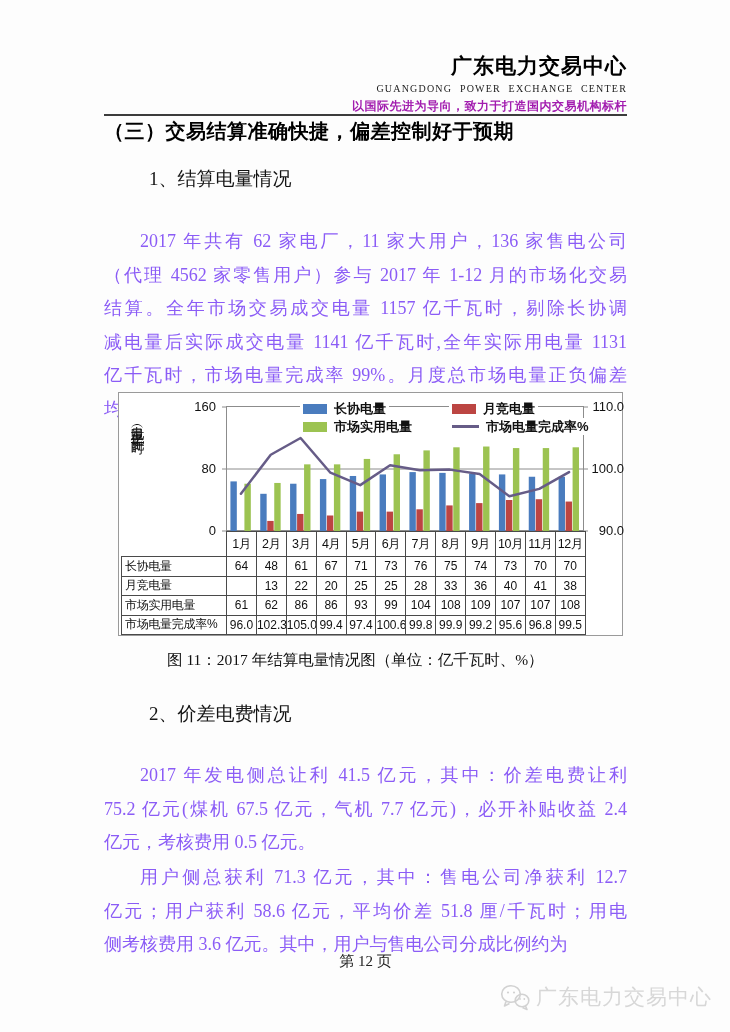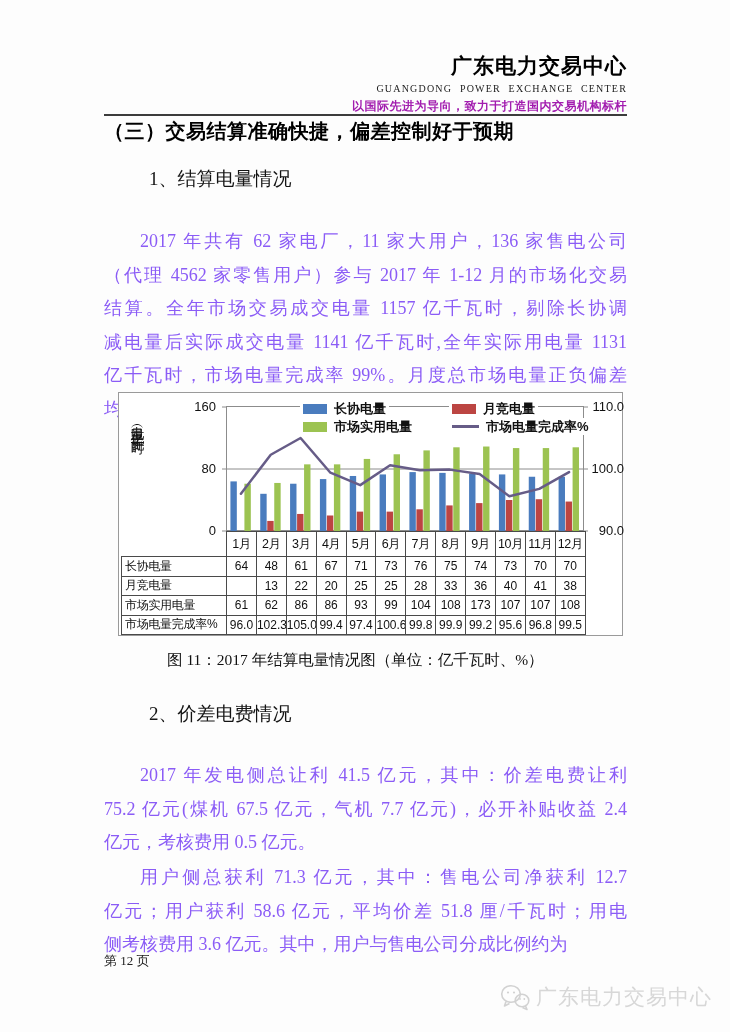--- a/index.html
+++ b/index.html
@@ -32,21 +32,21 @@
   .leg-swatch-bar{width:24px;height:10px;}
   .leg-swatch-line{width:27px;height:2.5px;}
   .data-table{position:absolute;left:2px;top:138px;width:464px;border-collapse:collapse;table-layout:fixed;
     font-family:"Liberation Sans", sans-serif;color:#111;}
   .data-table td{border:1px solid #4a4a4a;text-align:center;padding:0;overflow:hidden;font-size:12px;}
   .data-table tr.mrow td{height:24px;font-size:12.5px;letter-spacing:-0.5px;}
   .data-table tr.drow td{height:18.5px;}
   .data-table td.lbl{text-align:left;padding-left:3px;letter-spacing:-0.3px;}
   .data-table tr.mrow td.corner{border:none;background:transparent;}
   .caption{position:absolute;left:167px;top:650px;font-size:15.5px;color:#111;}
-  .page-num{position:absolute;left:104px;width:523px;top:952px;font-size:13px;color:#222;}
+  .page-num{position:absolute;left:104px;width:523px;top:952px;text-align:center;font-size:15px;color:#222;}
   .watermark{position:absolute;right:18px;top:983px;display:flex;align-items:center;gap:6px;color:#d7d7d7;}
   .wm-text{font-family:"Liberation Sans", sans-serif;font-size:21px;letter-spacing:1px;color:#d7d7d7;}
 </style>
 </head>
 <body>
 
 <div class="page">
 
   <div class="org">
     <div class="org-cn">广东电力交易中心</div>
@@ -204,21 +204,21 @@
           <tr class="drow">
             <td class="lbl">市场实用电量</td>
             <td>61</td>
             <td>62</td>
             <td>86</td>
             <td>86</td>
             <td>93</td>
             <td>99</td>
             <td>104</td>
             <td>108</td>
-            <td>173</td>
+            <td>109</td>
             <td>107</td>
             <td>107</td>
             <td>108</td>
           </tr>
           <tr class="drow">
             <td class="lbl">市场电量完成率%</td>
             <td>96.0</td>
             <td>102.3</td>
             <td>105.0</td>
             <td>99.4</td>

